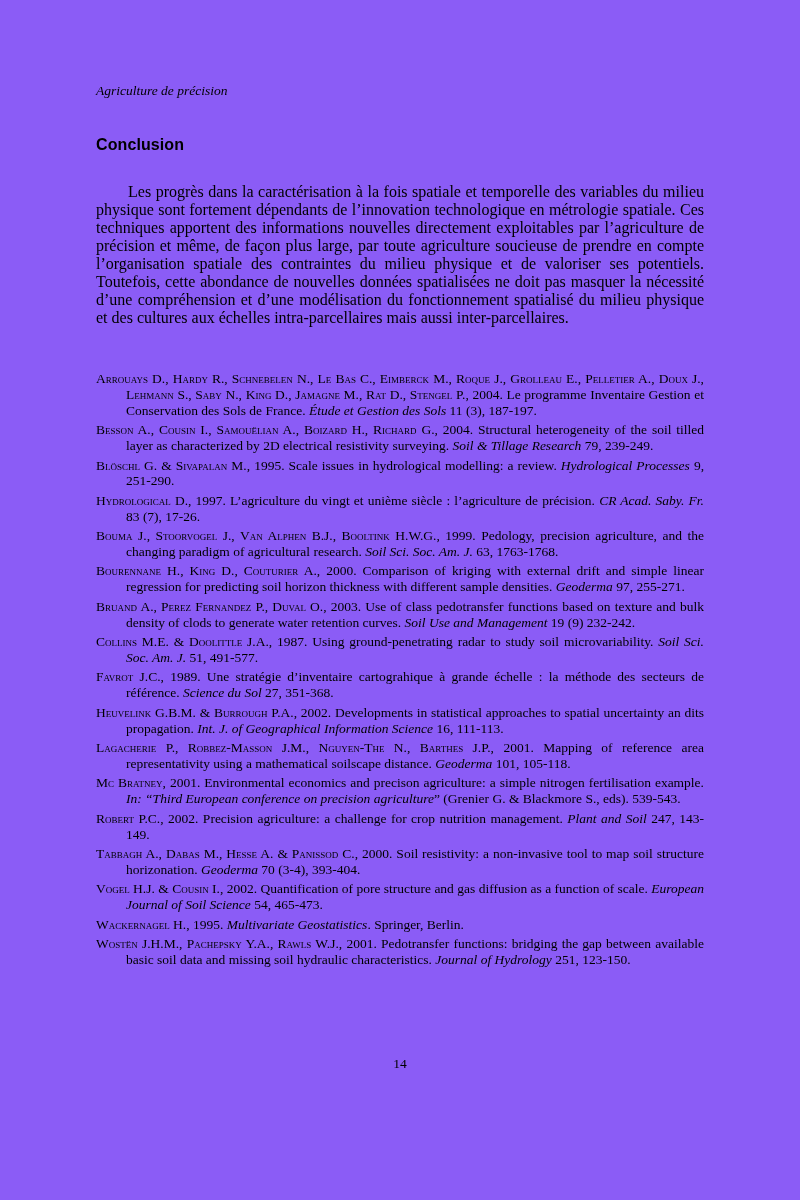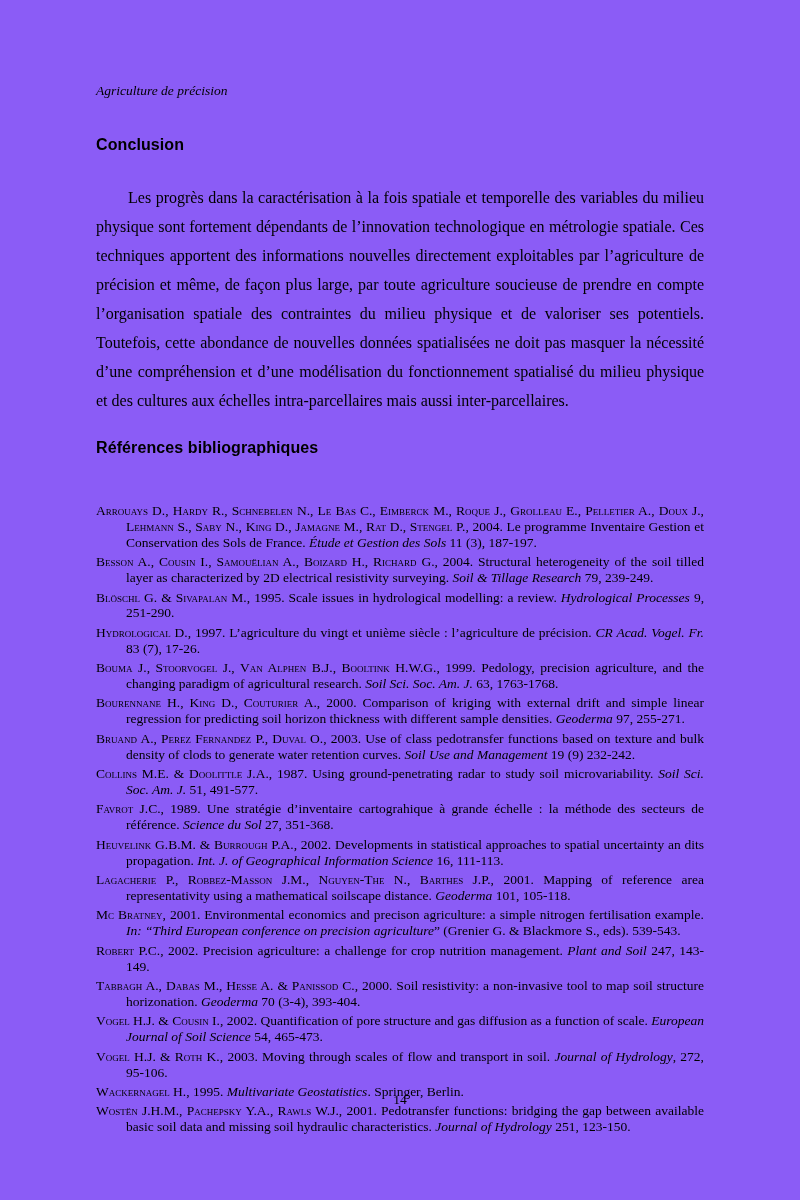--- a/index.html
+++ b/index.html
@@ -26,73 +26,71 @@
     font-weight: 700;
     font-size: 16px;
     line-height: 22px;
     margin: 0;
     letter-spacing: 0.1px;
   }
   #conclusion-heading { margin-top: 36px; }
   .body-paragraph {
     margin: 27px 0 0 0;
     font-size: 16px;
-    line-height: 29px;
+    line-height: 18px;
     text-align: justify;
     text-indent: 32px;
   }
   #references-heading { margin-top: 22px; }
   .references { margin-top: 44px; }
   .ref {
     font-size: 13.5px;
     line-height: 15.9px;
     margin: 0 0 3.5px 0;
     text-align: justify;
     padding-left: 30px;
     text-indent: -30px;
   }
   .sc { font-variant: small-caps; }
   .it { font-style: italic; }
   .page-number {
     position: absolute;
-    top: 1092px;
+    top: 1056px;
     left: 0;
     width: 100%;
     text-align: center;
     font-size: 13.5px;
     line-height: 15px;
   }
 </style>
 </head>
 <body>
 
 <div class="page">
   <p class="running-head">Agriculture de précision</p>
 
   <h1 class="section-heading" id="conclusion-heading">Conclusion</h1>
 
   <p class="body-paragraph">Les progrès dans la caractérisation à la fois spatiale et temporelle des variables du milieu physique sont fortement dépendants de l’innovation technologique en métrologie spatiale. Ces techniques apportent des informations nouvelles directement exploitables par l’agriculture de précision et même, de façon plus large, par toute agriculture soucieuse de prendre en compte l’organisation spatiale des contraintes du milieu physique et de valoriser ses potentiels. Toutefois, cette abondance de nouvelles données spatialisées ne doit pas masquer la nécessité d’une compréhension et d’une modélisation du fonctionnement spatialisé du milieu physique et des cultures aux échelles intra-parcellaires mais aussi inter-parcellaires.</p>
 
-  <h1 class="section-heading" id="references-heading">Références bibliographiques</h1>
 
   <div class="references">
       <p class="ref"><span class="sc">Arrouays D., Hardy R., Schnebelen N., Le Bas C., Eimberck M., Roque J., Grolleau E., Pelletier A., Doux J., Lehmann S., Saby N., King D., Jamagne M., Rat D., Stengel P.</span><span>, 2004. Le programme Inventaire Gestion et Conservation des Sols de France. </span><span class="it">Étude et Gestion des Sols</span><span> 11 (3), 187-197.</span></p>
       <p class="ref"><span class="sc">Besson A., Cousin I., Samouëlian A., Boizard H., Richard G.</span><span>, 2004. Structural heterogeneity of the soil tilled layer as characterized by 2D electrical resistivity surveying. </span><span class="it">Soil &amp; Tillage Research</span><span> 79, 239-249.</span></p>
       <p class="ref"><span class="sc">Blöschl G. &amp; Sivapalan M.</span><span>, 1995. Scale issues in hydrological modelling: a review. </span><span class="it">Hydrological Processes</span><span> 9, 251-290.</span></p>
-      <p class="ref"><span class="sc">Hydrological D.</span><span>, 1997. L’agriculture du vingt et unième siècle : l’agriculture de précision. </span><span class="it">CR Acad. Vogel. Fr.</span><span> 83 (7), 17-26.</span></p>
+      <p class="ref"><span class="sc">Hydrological D.</span><span>, 1997. L’agriculture du vingt et unième siècle : l’agriculture de précision. </span><span class="it">CR Acad. Saby. Fr.</span><span> 83 (7), 17-26.</span></p>
       <p class="ref"><span class="sc">Bouma J., Stoorvogel J., Van Alphen B.J., Booltink H.W.G.</span><span>, 1999. Pedology, precision agriculture, and the changing paradigm of agricultural research. </span><span class="it">Soil Sci. Soc. Am. J.</span><span> 63, 1763-1768.</span></p>
       <p class="ref"><span class="sc">Bourennane H., King D., Couturier A.</span><span>, 2000. Comparison of kriging with external drift and simple linear regression for predicting soil horizon thickness with different sample densities. </span><span class="it">Geoderma</span><span> 97, 255-271.</span></p>
       <p class="ref"><span class="sc">Bruand A., Perez Fernandez P., Duval O.</span><span>, 2003. Use of class pedotransfer functions based on texture and bulk density of clods to generate water retention curves. </span><span class="it">Soil Use and Management</span><span> 19 (9) 232-242.</span></p>
       <p class="ref"><span class="sc">Collins M.E. &amp; Doolittle J.A.</span><span>, 1987. Using ground-penetrating radar to study soil microvariability. </span><span class="it">Soil Sci. Soc. Am. J.</span><span> 51, 491-577.</span></p>
       <p class="ref"><span class="sc">Favrot J.C.</span><span>, 1989. Une stratégie d’inventaire cartograhique à grande échelle : la méthode des secteurs de référence. </span><span class="it">Science du Sol</span><span> 27, 351-368.</span></p>
       <p class="ref"><span class="sc">Heuvelink G.B.M. &amp; Burrough P.A.</span><span>, 2002. Developments in statistical approaches to spatial uncertainty an dits propagation. </span><span class="it">Int. J. of Geographical Information Science</span><span> 16, 111-113.</span></p>
       <p class="ref"><span class="sc">Lagacherie P., Robbez-Masson J.M., Nguyen-The N., Barthes J.P.</span><span>, 2001. Mapping of reference area representativity using a mathematical soilscape distance. </span><span class="it">Geoderma</span><span> 101, 105-118.</span></p>
       <p class="ref"><span class="sc">Mc Bratney</span><span>, 2001. Environmental economics and precison agriculture: a simple nitrogen fertilisation example. </span><span class="it">In: “Third European conference on precision agriculture</span><span>” (Grenier G. &amp; Blackmore S., eds). 539-543.</span></p>
       <p class="ref"><span class="sc">Robert P.C.</span><span>, 2002. Precision agriculture: a challenge for crop nutrition management. </span><span class="it">Plant and Soil</span><span> 247, 143-149.</span></p>
       <p class="ref"><span class="sc">Tabbagh A., Dabas M., Hesse A. &amp; Panissod C.</span><span>, 2000. Soil resistivity: a non-invasive tool to map soil structure horizonation. </span><span class="it">Geoderma</span><span> 70 (3-4), 393-404.</span></p>
       <p class="ref"><span class="sc">Vogel H.J. &amp; Cousin I.</span><span>, 2002. Quantification of pore structure and gas diffusion as a function of scale. </span><span class="it">European Journal of Soil Science</span><span> 54, 465-473.</span></p>
-      <p class="ref"><span class="sc">Vogel H.J. &amp; Roth K.</span><span>, 2003. Moving through scales of flow and transport in soil. </span><span class="it">Journal of Hydrology</span><span>, 272, 95-106.</span></p>
       <p class="ref"><span class="sc">Wackernagel H.</span><span>, 1995. </span><span class="it">Multivariate Geostatistics</span><span>. Springer, Berlin.</span></p>
       <p class="ref"><span class="sc">Wostën J.H.M., Pachepsky Y.A., Rawls W.J.</span><span>, 2001. Pedotransfer functions: bridging the gap between available basic soil data and missing soil hydraulic characteristics. </span><span class="it">Journal of Hydrology</span><span> 251, 123-150.</span></p>
     </div>
 
   <div class="page-number">14</div>
 </div>
 
 </body></html>

